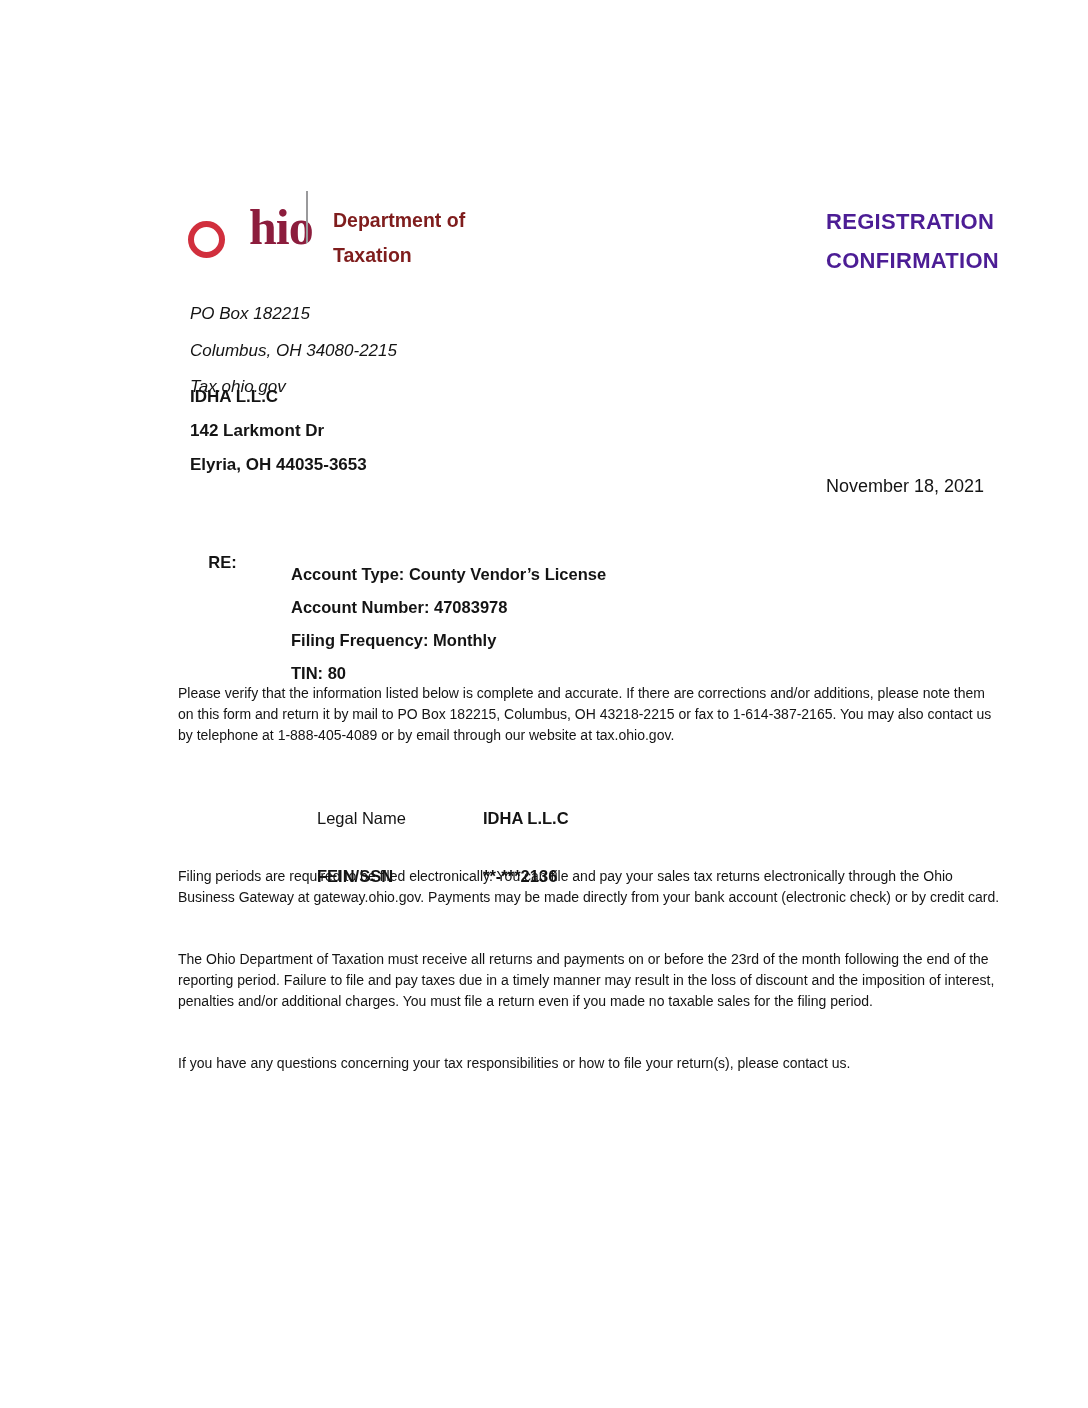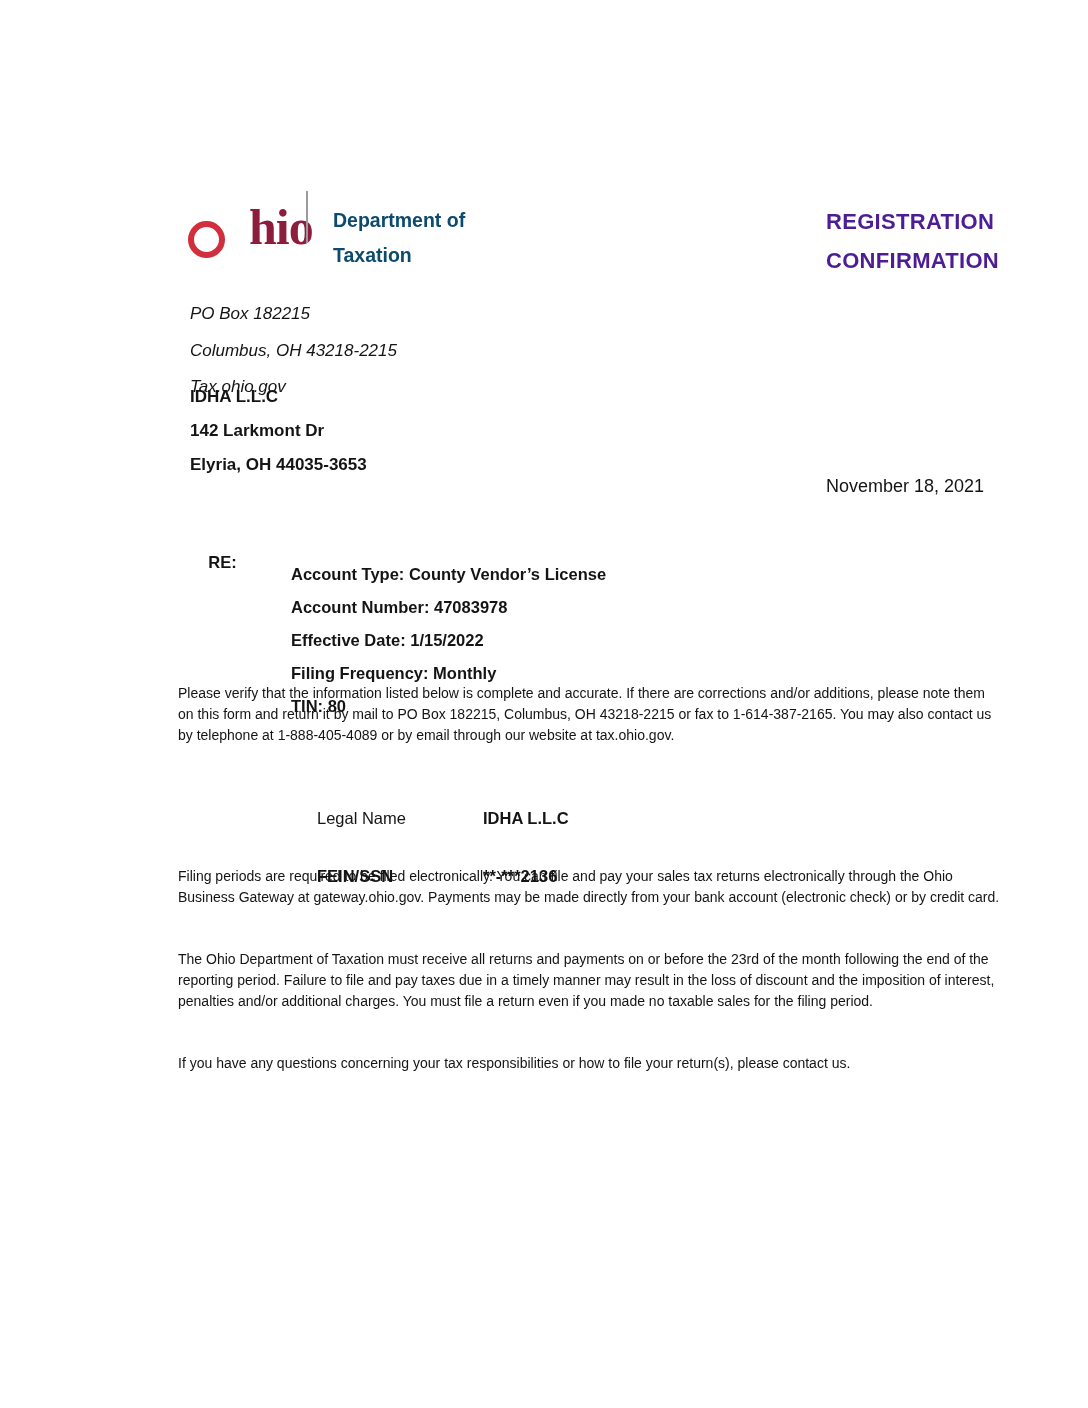--- a/index.html
+++ b/index.html
@@ -43,21 +43,21 @@
     left: 258px;
     top: 143px;
     width: 2px;
     height: 52px;
     background: #9a9a9c;
   }
   .dept {
     position: absolute;
     left: 273px;
     top: 149px;
-    color: #0c4a6e;
+    color: #7f1d1d;
     font-weight: 700;
     font-size: 19.5px;
     line-height: 23px;
   }
   .doc-title {
     position: absolute;
     left: 766px;
     top: 148px;
     font-weight: 700;
     font-size: 22px;
@@ -151,38 +151,37 @@
     <div>Department of</div>
     <div>Taxation</div>
   </div>
   <div class="doc-title">
     <div>REGISTRATION</div>
     <div>CONFIRMATION</div>
   </div>
 
   <div class="return-address">
     <div>PO Box 182215</div>
-    <div>Columbus, OH 43218-2215</div>
+    <div>Columbus, OH 34080-2215</div>
     <div>Tax.ohio.gov</div>
   </div>
 
   <div class="recipient">
     <div>IDHA L.L.C</div>
     <div>142 Larkmont Dr</div>
     <div>Elyria, OH 44035-3653</div>
   </div>
 
   <div class="letter-date">November 18, 2021</div>
 
   <div class="re-block">
     <div class="re-label">RE:</div>
     <div>
       <div>Account Type: County Vendor’s License</div>
       <div>Account Number: 47083978</div>
-      <div>Effective Date: 1/15/2022</div>
       <div>Filing Frequency: Monthly</div>
       <div>TIN: 80</div>
     </div>
   </div>
 
   <div class="para para-verify">Please verify that the information listed below is complete and accurate. If there are corrections and/or additions, please note them on this form and return it by mail to PO Box 182215, Columbus, OH 43218-2215 or fax to 1-614-387-2165. You may also contact us by telephone at 1-888-405-4089 or by email through our website at tax.ohio.gov.</div>
 
   <div class="legal-block">
     <div class="legal-row">
       <div class="legal-label">Legal Name</div>

